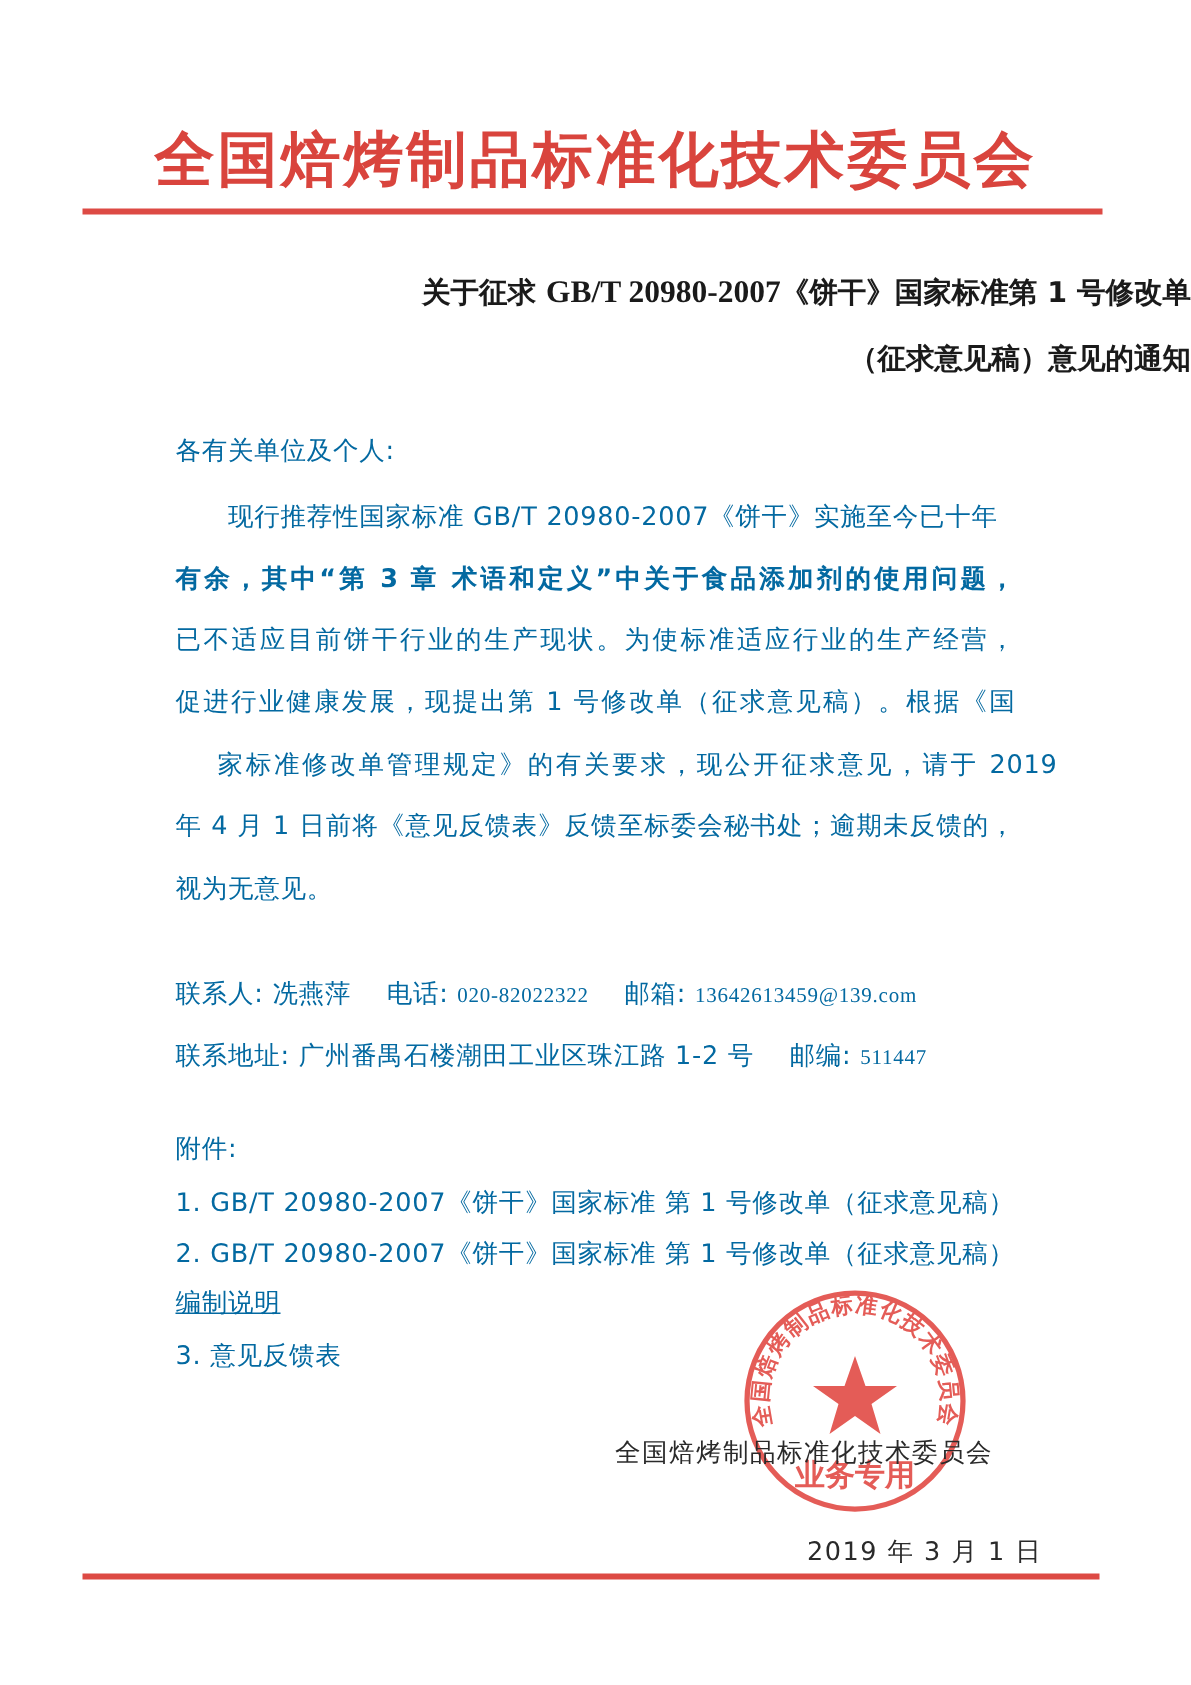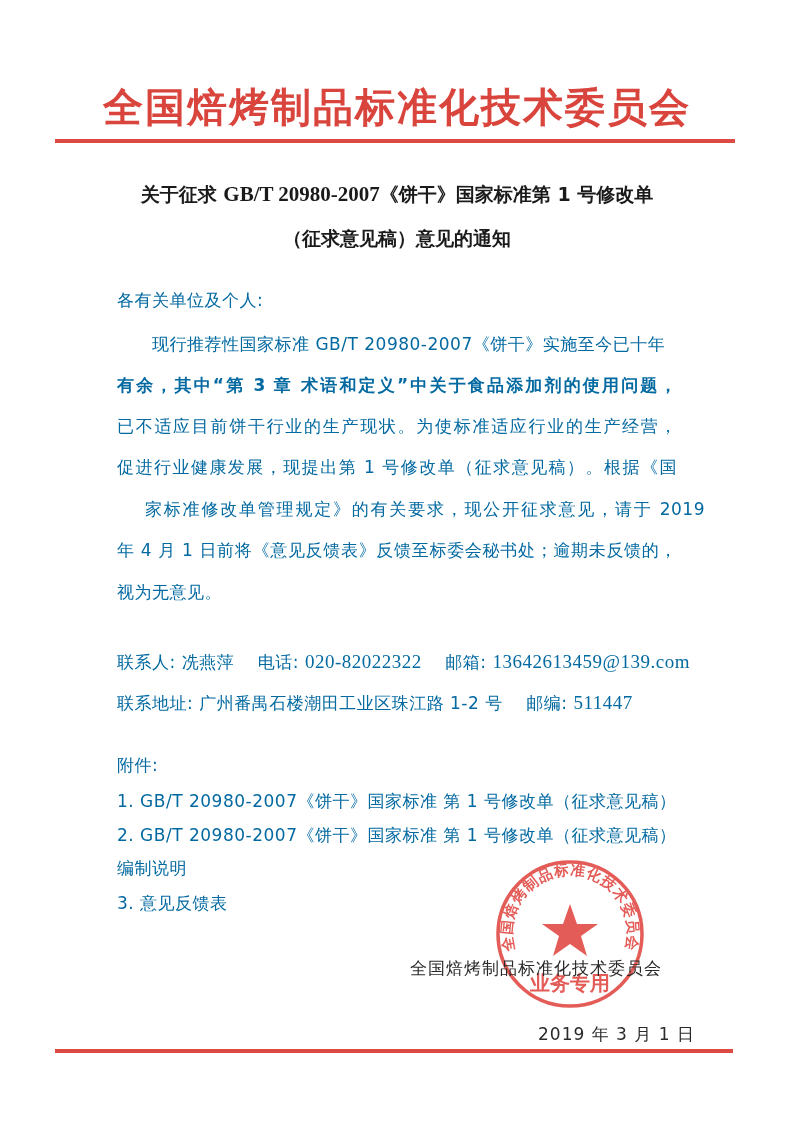--- a/index.html
+++ b/index.html
@@ -4,26 +4,26 @@
 <style>
   html, body { margin: 0; padding: 0; background: #ffffff; }
   body { width: 794px; height: 1123px; position: relative; overflow: hidden;
          font-family: "DejaVu Serif", "Liberation Serif", serif; color: #222; }
   .org-title { position: absolute; left: 0; width: 794px; top: 82px; text-align: center;
                font-family: "DejaVu Sans", sans-serif; font-weight: bold; font-size: 40px;
                letter-spacing: 2px; color: #d9443d; line-height: 50px; }
   .rule { position: absolute; background: #dd4a44; }
   .rule.top { left: 55px; width: 680px; top: 139px; height: 4px; }
   .rule.bottom { left: 55px; width: 678px; top: 1049px; height: 4px; }
-  .notice-title { position: absolute; left: 0; width: 794px; text-align: center;
+  .notice-title { position: absolute; left: 0; width: 794px; text-align: right;
                   font-family: "DejaVu Sans", sans-serif; font-weight: bold; font-size: 19px; color: #1a1a1a; }
   .notice-title .latin { font-family: "Liberation Serif", serif; font-size: 21px; }
   .line { position: absolute; left: 117px; font-size: 17px; white-space: nowrap; color: #0369a1;
           font-family: "DejaVu Sans", sans-serif; letter-spacing: 0.5px; }
-  .line .num { font-family: "Liberation Serif", serif; font-size: 19px; margin-top: 32px; }
+  .line .num { font-family: "Liberation Serif", serif; font-size: 14px; margin-top: 32px; }
   .justify { width: 560px; text-align: justify; text-align-last: justify; }
   .sign { position: absolute; font-family: "DejaVu Sans", sans-serif; font-size: 17px; color: #2a2a2a; letter-spacing: 1px; white-space: nowrap; }
   .stamp { position: absolute; left: 494px; top: 858px; width: 152px; height: 152px; opacity: 0.85; }
 </style>
 </head>
 <body>
 
 <div class="org-title">全国焙烤制品标准化技术委员会</div>
 <div class="rule top"></div>
 
@@ -56,21 +56,21 @@
   <span>联系地址:</span>
   <span>广州番禺石楼潮田工业区珠江路 1-2 号</span>
   &nbsp;&nbsp;
   <span>邮编:</span>
   <span class="num">511447</span>
 </div>
 
 <div class="line" style="top:754px;">附件:</div>
 <div class="line" style="top:790px;">1.  GB/T 20980-2007《饼干》国家标准  第 1 号修改单（征求意见稿）</div>
 <div class="line" style="top:824px;">2.  GB/T 20980-2007《饼干》国家标准  第 1 号修改单（征求意见稿）</div>
-<div class="line" style="top:857px;">编制说明</div>
+<div class="line" style="top:857px;text-decoration:underline;">编制说明</div>
 <div class="line" style="top:892px;">3.  意见反馈表</div>
 
 <svg class="stamp" viewBox="0 0 152 152">
   <defs>
     <path id="ringPath" d="M 22 96 A 58 58 0 1 1 130 96"></path>
   </defs>
   <circle cx="76" cy="76" r="72" fill="none" stroke="#e0403a" stroke-width="3.5"></circle>
   <text font-family="DejaVu Sans, sans-serif" font-size="14.5" font-weight="bold" fill="#e0403a" letter-spacing="1">
     <textPath href="#ringPath" startOffset="50%" text-anchor="middle">全国焙烤制品标准化技术委员会</textPath>
   </text>

